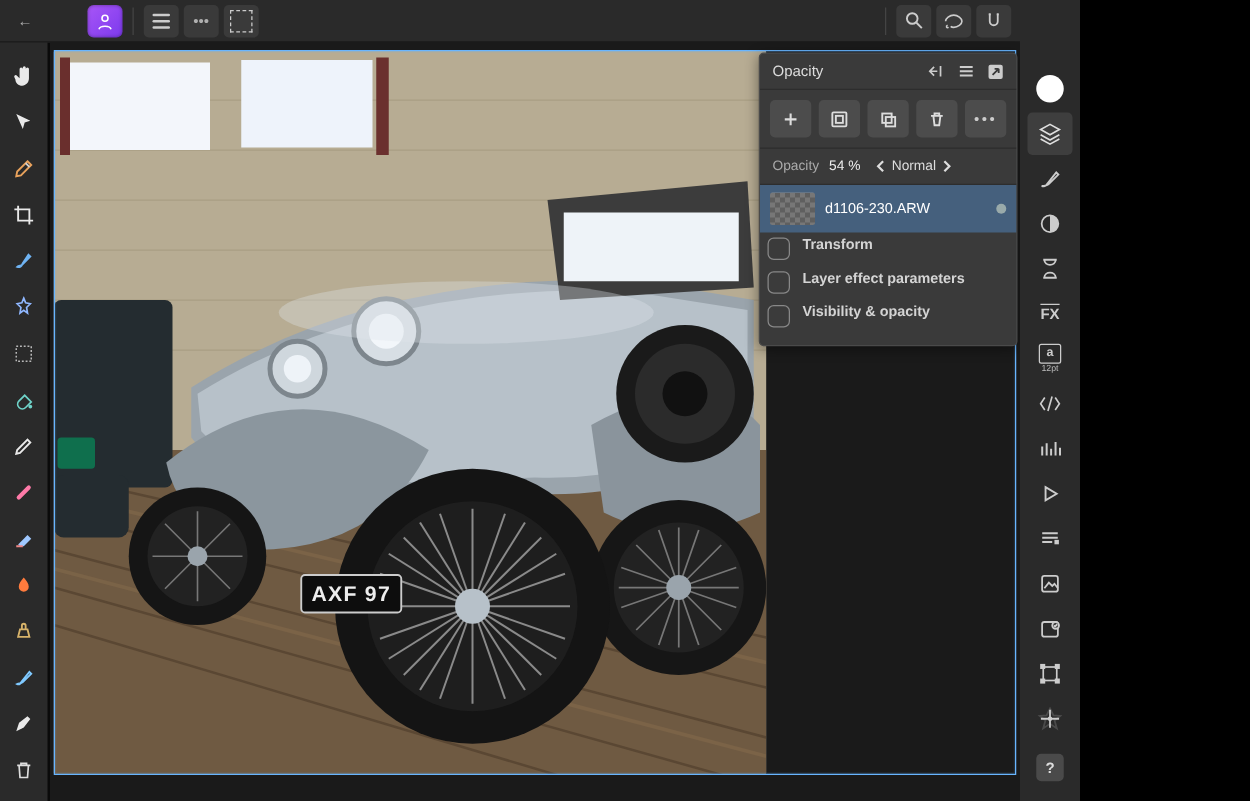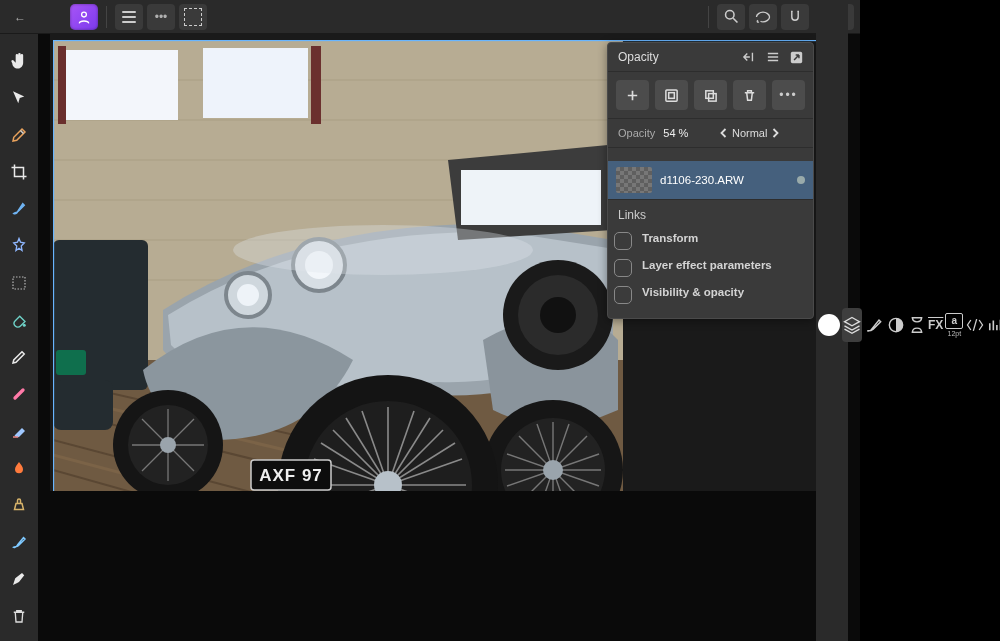--- a/index.html
+++ b/index.html
@@ -56,21 +56,21 @@
   .left-tools{
     position:absolute;left:0;top:34px;width:38px;height:607px;
     background:#2a2a2a;
     display:flex;flex-direction:column;align-items:center;
     padding-top:16px;gap:16px;
   }
   .tool{width:22px;height:22px;display:flex;align-items:center;justify-content:center;color:#ddd;cursor:pointer;}
 
   
   .canvas-wrap{
-    position:absolute;left:50px;top:34px;width:778px;height:457px;
+    position:absolute;left:40px;top:34px;width:778px;height:607px;
     background:#1a1a1a;overflow:hidden;
   }
   .photo{
     position:absolute;left:3px;top:6px;width:570px;height:580px;
     background:#8a8374;overflow:hidden;
     border-radius:2px;
   }
   .photo svg{width:100%;height:100%;display:block;}
   .canvas-border{
     position:absolute;left:3px;top:6px;width:770px;height:580px;
@@ -100,26 +100,26 @@
     cursor:pointer;
   }
   .lp-row .sq.dots{letter-spacing:2px;}
   .lp-opacity{
     display:flex;align-items:center;gap:8px;
     padding:8px 10px;border-bottom:1px solid #2d2d2d;font-size:11px;
   }
   .lp-opacity .opac-label{color:#aaa;}
   .lp-opacity .opac-val{color:#eee;}
   .lp-blend{
-    flex:1;display:flex;align-items:center;justify-content:center;
+    flex:1;display:flex;align-items:center;justify-content:flex-start;
   }
   .lp-blend .nav{color:#ccc;cursor:pointer;padding:0 4px;}
   .lp-layer{
     display:flex;align-items:center;gap:8px;
-    padding:6px 8px;background:#45607d;border-radius:0;margin-top:13px;
+    padding:6px 8px;background:#45607d;border-radius:0;
   }
   .lp-layer .thumb{
     width:36px;height:26px;
     background:
       repeating-conic-gradient(#ccc 0 25%,#fff 0 50%) 0 0/8px 8px,
       linear-gradient(#777,#777);
     background-blend-mode:multiply;
     border-radius:2px;display:flex;align-items:center;justify-content:center;
     font-size:7px;color:#333;
   }
@@ -134,23 +134,23 @@
     cursor:pointer;
     font-weight:bold;
   }
   .lp-chk .box{
     width:18px;height:18px;border:1.5px solid #888;border-radius:5px;
     background:#3b3b3b;
   }
 
   
   .right-bar{
-    position:absolute;left:816px;top:0;width:32px;height:641px;
+    position:absolute;left:816px;top:0;width:48px;height:641px;
     background:#2a2a2a;
-    display:flex;flex-direction:row;align-items:center;
+    display:flex;flex-direction:column;align-items:center;
     padding-top:8px;gap:2px;
   }
   .rb-slot{
     width:36px;height:34px;display:flex;align-items:center;justify-content:center;
     color:#c0c0c0;cursor:pointer;border-radius:4px;
   }
   .rb-slot.sel{background:#3e3e3e;}
   .circle-white{width:22px;height:22px;border-radius:50%;background:#fff;}
   .rb-bottom{margin-top:auto;margin-bottom:10px;}
   .helpbox{
@@ -503,21 +503,20 @@
       </span>
     </div>
   </div>
 
   <div class="lp-layer">
     <div class="thumb"></div>
     <div class="lname">d1106-230.ARW</div>
     <div class="dot"></div>
   </div>
 
-  <div class="lp-links">Links</div>
   <div class="lp-linklist">
     <label class="lp-chk">
         <span class="box"></span>
         <span>Transform</span>
       </label>
     <label class="lp-chk">
         <span class="box"></span>
         <span>Layer effect parameters</span>
       </label>
     <label class="lp-chk">

